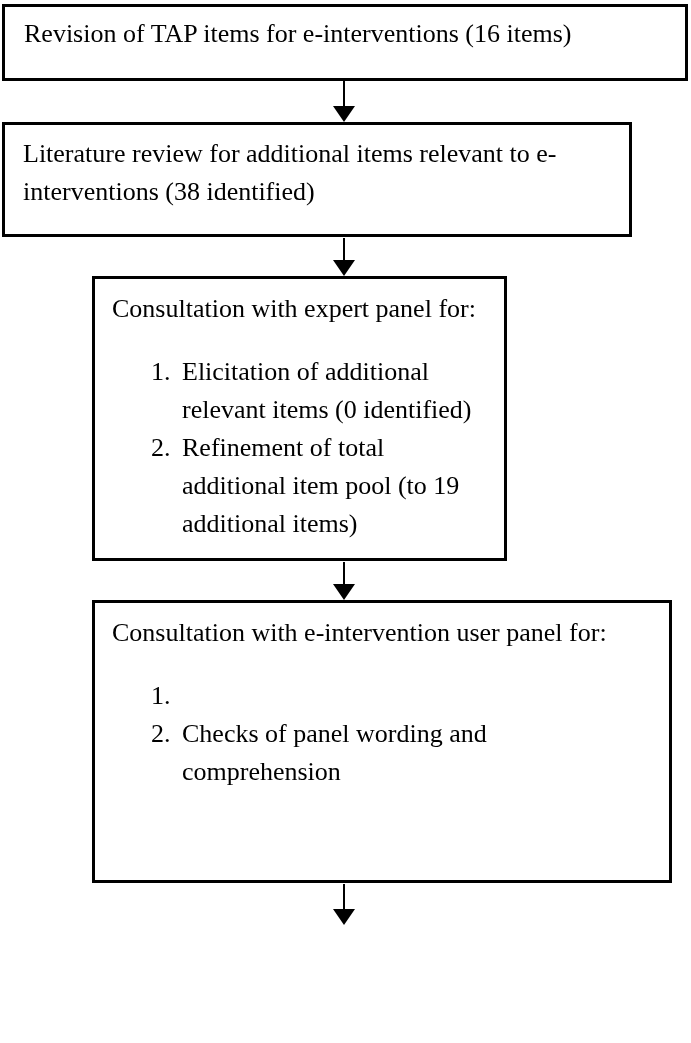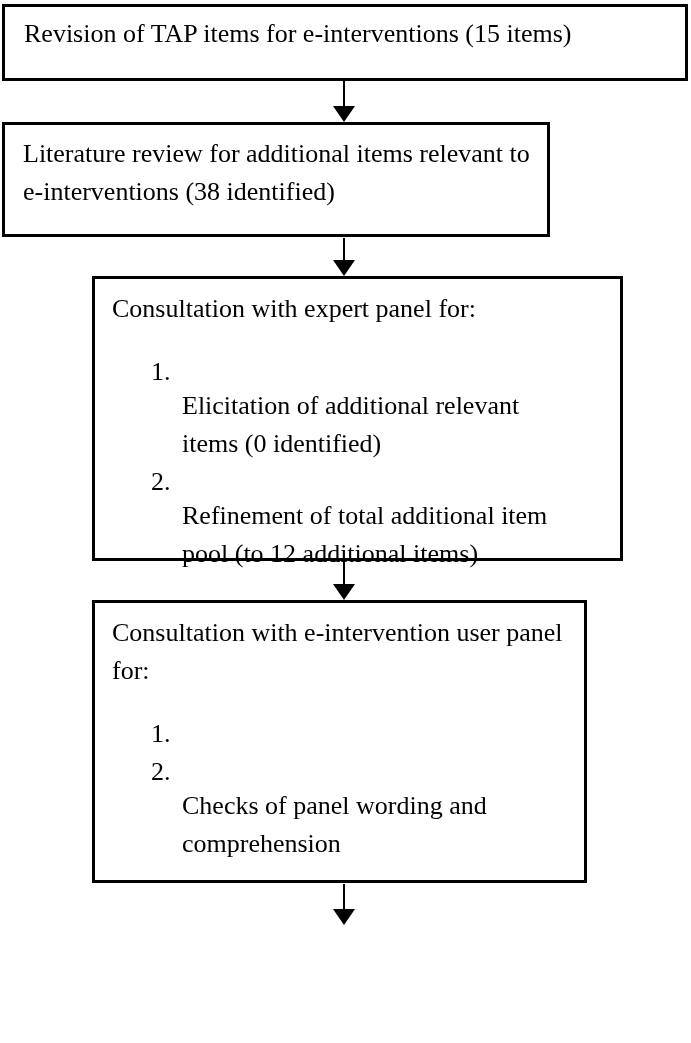--- a/index.html
+++ b/index.html
@@ -16,29 +16,29 @@
     overflow: hidden;
   }
   .box {
     position: absolute;
     border: 3px solid #000000;
     background: #ffffff;
     font-size: 26px;
     line-height: 38px;
   }
   .box-1 { left: 2px;  top: 4px;   width: 686px; height: 77px;  padding: 8px 6px 0 19px; }
-  .box-2 { left: 2px;  top: 122px; width: 548px; height: 115px; padding: 10px 10px 0 18px; }
-  .box-3 { left: 92px; top: 276px; width: 531px; height: 285px; padding: 11px 14px 0 17px; }
-  .box-4 { left: 92px; top: 600px; width: 495px; height: 283px; padding: 11px 14px 0 17px; }
+  .box-2 { left: 2px;  top: 122px; width: 630px; height: 115px; padding: 10px 10px 0 18px; }
+  .box-3 { left: 92px; top: 276px; width: 415px; height: 285px; padding: 11px 14px 0 17px; }
+  .box-4 { left: 92px; top: 600px; width: 580px; height: 283px; padding: 11px 14px 0 17px; }
   .box-5 { left: 2px;  top: 925px; width: 686px; height: 110px; padding: 9px 10px 0 18px; }
 
   .olist { margin-top: 25px; margin-left: 39px; }
   .olitem { display: flex; }
   .olitem .num { flex: none; width: 31px; }
-  .olitem .itext { width: 380px; margin-top: 34px; }
+  .olitem .itext { width: 380px; }
 
   .arrow { position: absolute; left: 333px; width: 22px; }
   .arrow-1 { top: 81px;  height: 41px; }
   .arrow-2 { top: 238px; height: 38px; }
   .arrow-3 { top: 562px; height: 38px; }
   .arrow-4 { top: 884px; height: 41px; }
   .arrow-line {
     position: absolute;
     left: 10px; top: 0;
     width: 2px;
@@ -53,21 +53,21 @@
     border-right: 11px solid transparent;
     border-top: 16px solid #000000;
   }
 </style>
 </head>
 <body>
 
 <div class="figure">
 
   <div class="box box-1">
-    <p>Revision of TAP items for e-interventions (15 items)</p>
+    <p>Revision of TAP items for e-interventions (16 items)</p>
   </div>
 
   <div class="arrow arrow-1">
     <div class="arrow-line"></div>
     <div class="arrow-head"></div>
   </div>
 
   <div class="box box-2">
     <p>Literature review for additional items relevant to e-interventions (38 identified)</p>
   </div>
@@ -79,21 +79,21 @@
 
   <div class="box box-3">
     <p>Consultation with expert panel for:</p>
     <div class="olist">
       <div class="olitem">
         <span class="num">1.</span>
         <span class="itext">Elicitation of additional relevant items (0 identified)</span>
       </div>
       <div class="olitem">
         <span class="num">2.</span>
-        <span class="itext">Refinement of total additional item pool (to 12 additional items)</span>
+        <span class="itext">Refinement of total additional item pool (to 19 additional items)</span>
       </div>
     </div>
   </div>
 
   <div class="arrow arrow-3">
     <div class="arrow-line"></div>
     <div class="arrow-head"></div>
   </div>
 
   <div class="box box-4">

